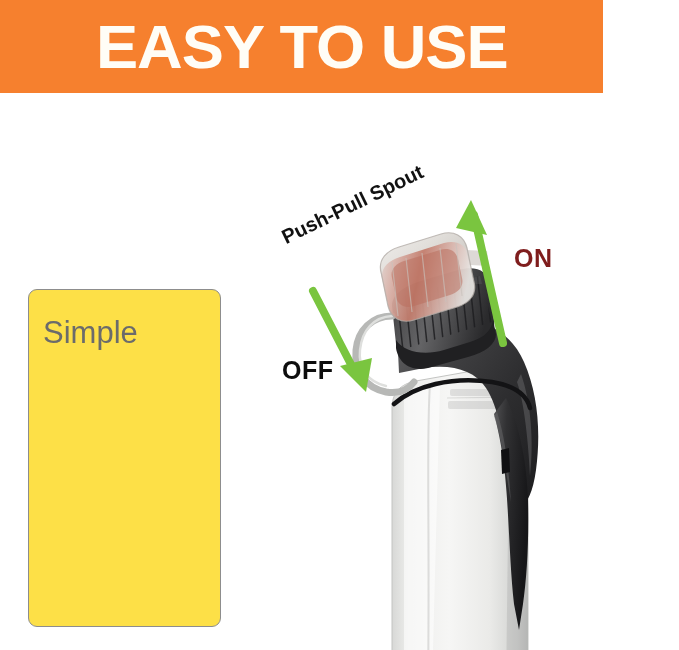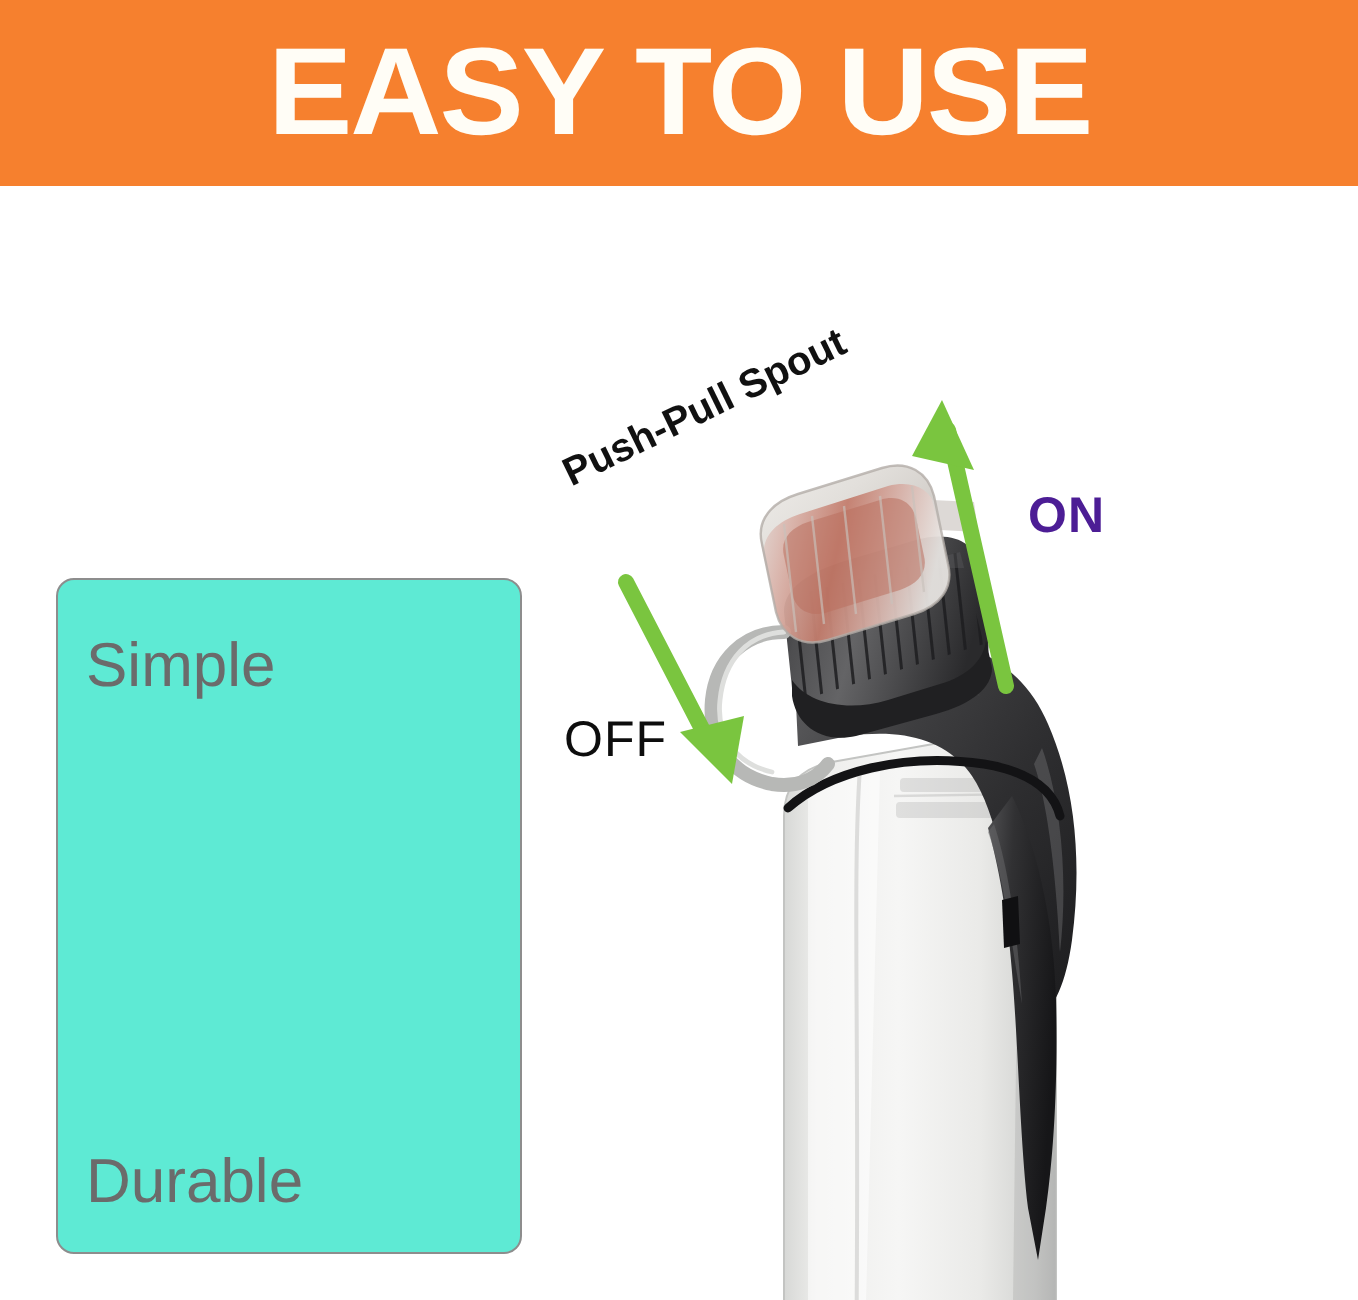--- a/index.html
+++ b/index.html
@@ -21,21 +21,21 @@
     height: 650px;
     background: #ffffff;
     overflow: hidden;
   }
 
   
   .banner {
     position: absolute;
     left: 0;
     top: 0;
-    width: 679px;
+    width: 603px;
     height: 93px;
     background: #F6802E;
     display: flex;
     align-items: center;
     justify-content: center;
   }
   .banner-title {
     color: #FFFDF6;
     font-family: "Liberation Sans", sans-serif;
     font-weight: bold;
@@ -45,26 +45,26 @@
     transform: scaleX(1.02);
     white-space: nowrap;
     user-select: none;
   }
 
   
   .feature-box {
     position: absolute;
     left: 28px;
     top: 289px;
-    width: 233px;
+    width: 193px;
     height: 338px;
     border: 1.4px solid #8d8d8d;
     border-radius: 9px;
     box-sizing: border-box;
-    background: #5eead4;
+    background: #fde047;
     padding: 26px 0 18px 14px;
     display: flex;
     flex-direction: column;
     justify-content: space-between;
   }
   .feature-item {
     color: #6b6b6b;
     font-family: "Liberation Sans", sans-serif;
     font-size: 31px;
     line-height: 34px;
@@ -84,36 +84,36 @@
     line-height: 20px;
     white-space: nowrap;
     transform: rotate(-26deg);
     transform-origin: left center;
     user-select: none;
   }
   .on-label {
     position: absolute;
     left: 514px;
     top: 245px;
-    color: #4c1d95;
+    color: #7f1d1d;
     font-family: "Liberation Sans", sans-serif;
     font-weight: bold;
     font-size: 25px;
     line-height: 26px;
     letter-spacing: 0.5px;
     white-space: nowrap;
     user-select: none;
   }
   .off-label {
     position: absolute;
     left: 282px;
     top: 357px;
     color: #0d0d0d;
     font-family: "Liberation Sans", sans-serif;
-    font-weight: normal;
+    font-weight: bold;
     font-size: 25px;
     line-height: 26px;
     letter-spacing: 0.5px;
     white-space: nowrap;
     user-select: none;
   }
 
   
   .art-layer {
     position: absolute;
@@ -343,16 +343,15 @@
   </svg>
 
   <div class="spout-label">Push-Pull Spout</div>
 
   <div class="on-label">ON</div>
 
   <div class="off-label">OFF</div>
 
   <div class="feature-box">
     <div class="feature-item">Simple</div>
-    <div class="feature-item">Durable</div>
   </div>
 
 </div>
 
 </body></html>

